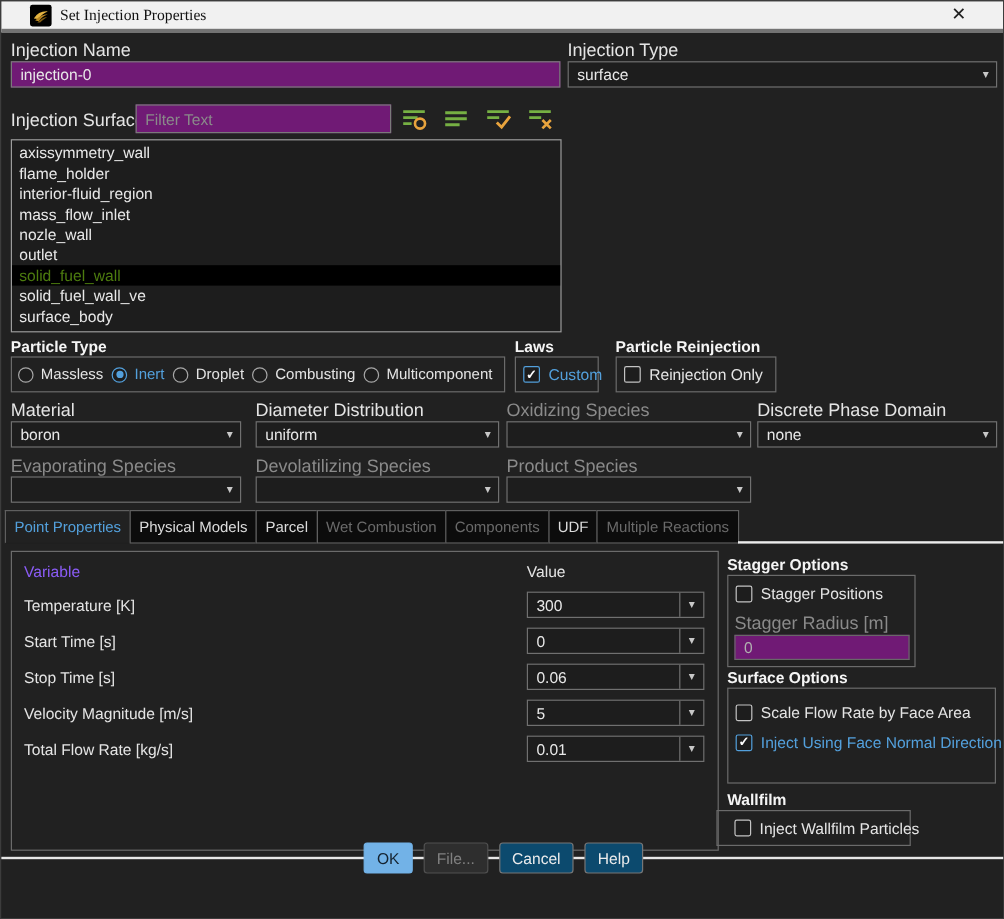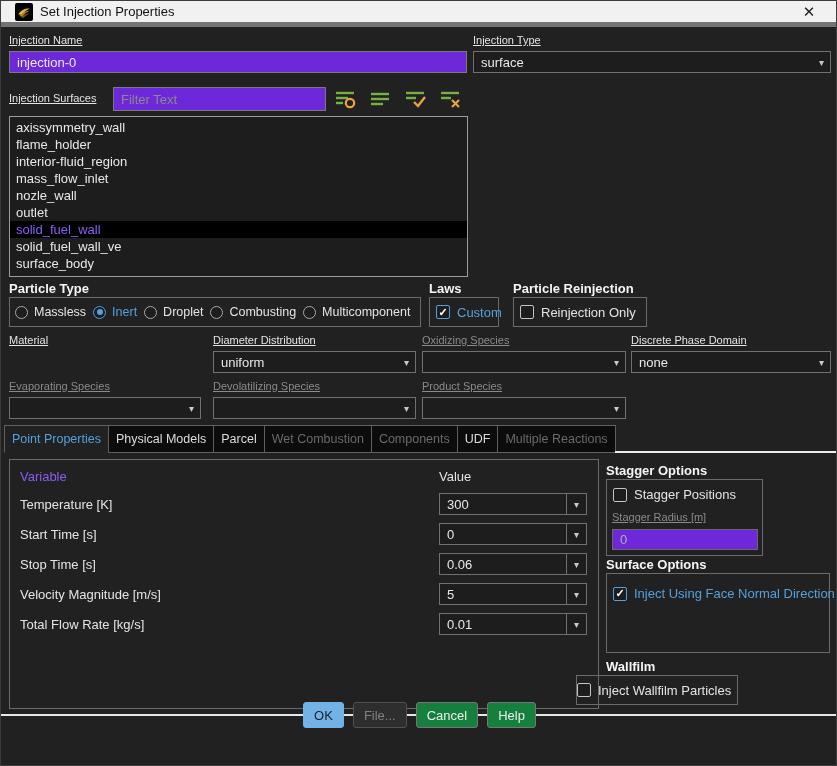--- a/index.html
+++ b/index.html
@@ -1,45 +1,45 @@
 <!DOCTYPE html>
 <html><head>
 <meta charset="utf-8">
 <style>
   * { margin:0; padding:0; box-sizing:border-box; }
   html,body { background:#3a3a3a; }
   body { font-family:"Liberation Sans", sans-serif; }
   .dialog { position:relative; width:837px; height:766px; background:#212121; border:1px solid #3c3c3c; overflow:hidden; }
 
   
-  .titlebar { position:absolute; left:0; top:0; width:100%; height:26px; background:#f1f1f1; display:flex; align-items:center; padding:0 14px; gap:7px; border-bottom:5px solid #737373; }
+  .titlebar { position:absolute; left:0; top:0; width:100%; height:26px; background:#f1f1f1; display:flex; align-items:center; padding:0 24px; gap:7px; border-bottom:3px solid #737373;font-family:Liberation Serif, serif; }
   .app-icon { width:18px; height:18px; background:#000; border-radius:2px; display:flex; align-items:center; justify-content:center; flex:0 0 auto; }
   .titlebar .title { color:#111; font-size:13px; }
   .close-x { margin-left:auto; color:#222; font-size:15px; width:26px; text-align:center; cursor:default; }
 
   
-  .lbl { position:absolute; color:#e4e4e4; font-size:11px; white-space:nowrap;text-decoration:underline; }
+  .lbl { position:absolute; color:#e4e4e4; font-size:15px; white-space:nowrap; }
   .lbl.dim { color:#8a8a8a; }
   .shdr { position:absolute; color:#f5f5f5; font-size:13px; font-weight:bold; white-space:nowrap; }
 
   
-  input.text { position:absolute; background:#6d28d9; border:1px solid #7a7a7a; color:#e8e8e8; font-size:13px; padding:0 7px; font-family:inherit; outline:none; }
+  input.text { position:absolute; background:#701a75; border:1px solid #7a7a7a; color:#e8e8e8; font-size:13px; padding:0 7px; font-family:inherit; outline:none; }
   input.text::placeholder { color:#8a8a8a; }
   input.text.dimval { color:#b0b0b0; border-color:#686868; }
   .combo { position:absolute; background:#1d1d1d; border:1px solid #707070; display:flex; align-items:center; color:#e8e8e8; font-size:13px; }
   .combo-text { flex:1; padding:0 7px; white-space:nowrap; overflow:hidden; }
   .plain-arrow { padding-right:6px; color:#c8c8c8; font-size:10px; }
   .plain-arrow::after { content:"▾"; }
   .combo-arrow-btn { width:20px; align-self:stretch; border-left:1px solid #707070; display:flex; align-items:center; justify-content:center; color:#c8c8c8; font-size:10px; }
   .combo-arrow-btn::after { content:"▾"; }
 
   
   .surface-list { position:absolute; left:8px; top:115px; width:459px; height:161px; border:1px solid #9c9c9c; background:#1d1d1d; overflow:hidden; padding-top:2px; }
   .list-item { height:17px; line-height:17px; padding-left:6px; color:#e8e8e8; font-size:13px; white-space:nowrap; }
-  .list-item.selected { background:#000; color:#8b5cf6; }
+  .list-item.selected { background:#000; color:#4d7c0f; }
 
   
   .icon-bar { position:absolute; left:334px; top:88px; display:flex; gap:13px; align-items:center; }
   .icon-bar svg { display:block; }
 
   
   .gbox { position:absolute; border:1px solid #6b6b6b; }
 
   
   .radio { display:inline-flex; align-items:center; gap:6px; color:#e4e4e4; font-size:12.5px; white-space:nowrap; }
@@ -68,26 +68,26 @@
   .pp-col-var { position:absolute; left:10px; top:9px; color:#8b5cf6; font-size:13px; }
   .pp-col-val { position:absolute; left:429px; top:9px; color:#e4e4e4; font-size:13px; }
   .pp-row { position:relative; height:30px; }
   .pp-var { position:absolute; left:10px; top:7px; color:#e4e4e4; font-size:13px; white-space:nowrap; }
   .val-combo { left:429px; top:3px; width:148px; height:22px; }
 
   
   .stagger-box { left:605px; top:478px; width:157px; height:77px; }
   .surface-box { left:605px; top:572px; width:224px; height:80px; padding:7px 0 0 6px; display:flex; flex-direction:column; }
   .surface-box .cb { height:25px; }
-  .wallfilm-box { left:575px; top:674px; width:162px; height:30px; display:flex; align-items:center; padding-left:0; }
+  .wallfilm-box { left:596px; top:674px; width:162px; height:30px; display:flex; align-items:center; padding-left:14px; }
 
   
   .separator { position:absolute; left:0; top:713px; width:837px; height:2px; background:#e6e6e6; }
   .btn-row { position:absolute; left:0; top:701px; width:837px; display:flex; justify-content:center; gap:9px; }
-  .btn { height:26px; padding:0 10px; border-radius:3px; font-size:13px; display:flex; align-items:center; border:1px solid #767676; background:#15803d; color:#ececec; cursor:default; }
+  .btn { height:26px; padding:0 10px; border-radius:3px; font-size:13px; display:flex; align-items:center; border:1px solid #767676; background:#0c4a6e; color:#ececec; cursor:default; }
   .btn.primary { background:#72b2e7; border-color:#72b2e7; color:#14222f; }
   .btn.disabled { background:#2e2e2e; border-color:#505050; color:#808080; }
 </style>
 </head>
 <body>
 
 <div class="dialog">
 
   <div class="titlebar">
     <span class="app-icon">
@@ -181,20 +181,24 @@
 
   <span class="shdr" style="left:512px;top:280px">Particle Reinjection</span>
   <div class="gbox" style="left:512px;top:296px;width:134px;height:30px;display:flex;align-items:center;padding-left:6px">
     <span class="cb">
       <span class="cbbox"></span>
       <span class="cblbl">Reinjection Only</span>
     </span>
   </div>
 
   <span class="lbl" style="left:8px;top:333px">Material</span>
+  <div class="combo" style="left:8px;top:350px;width:192px;height:22px">
+    <span class="combo-text">boron</span>
+    <span class="plain-arrow"></span>
+  </div>
   <span class="lbl" style="left:212px;top:333px">Diameter Distribution</span>
   <div class="combo" style="left:212px;top:350px;width:203px;height:22px">
     <span class="combo-text">uniform</span>
     <span class="plain-arrow"></span>
   </div>
   <span class="lbl dim" style="left:421px;top:333px">Oxidizing Species</span>
   <div class="combo" style="left:421px;top:350px;width:204px;height:22px">
     <span class="combo-text"></span>
     <span class="plain-arrow"></span>
   </div>
@@ -280,20 +284,24 @@
     <span class="cb" style="position:absolute;left:6px;top:7px">
       <span class="cbbox"></span>
       <span class="cblbl">Stagger Positions</span>
     </span>
     <span class="lbl dim" style="left:5px;top:31px">Stagger Radius [m]</span>
     <input class="text dimval" style="left: 5px; top: 49px; width: 146px; height: 21px;" value="0">
   </div>
 
   <span class="shdr" style="left:605px;top:556px">Surface Options</span>
   <div class="gbox surface-box">
+      <span class="cb">
+        <span class="cbbox"></span>
+        <span class="cblbl">Scale Flow Rate by Face Area</span>
+      </span>
       <span class="cb checked">
         <span class="cbbox"></span>
         <span class="cblbl">Inject Using Face Normal Direction</span>
       </span>
     </div>
 
   <span class="shdr" style="left:605px;top:658px">Wallfilm</span>
   <div class="gbox wallfilm-box">
     <span class="cb">
       <span class="cbbox"></span>

